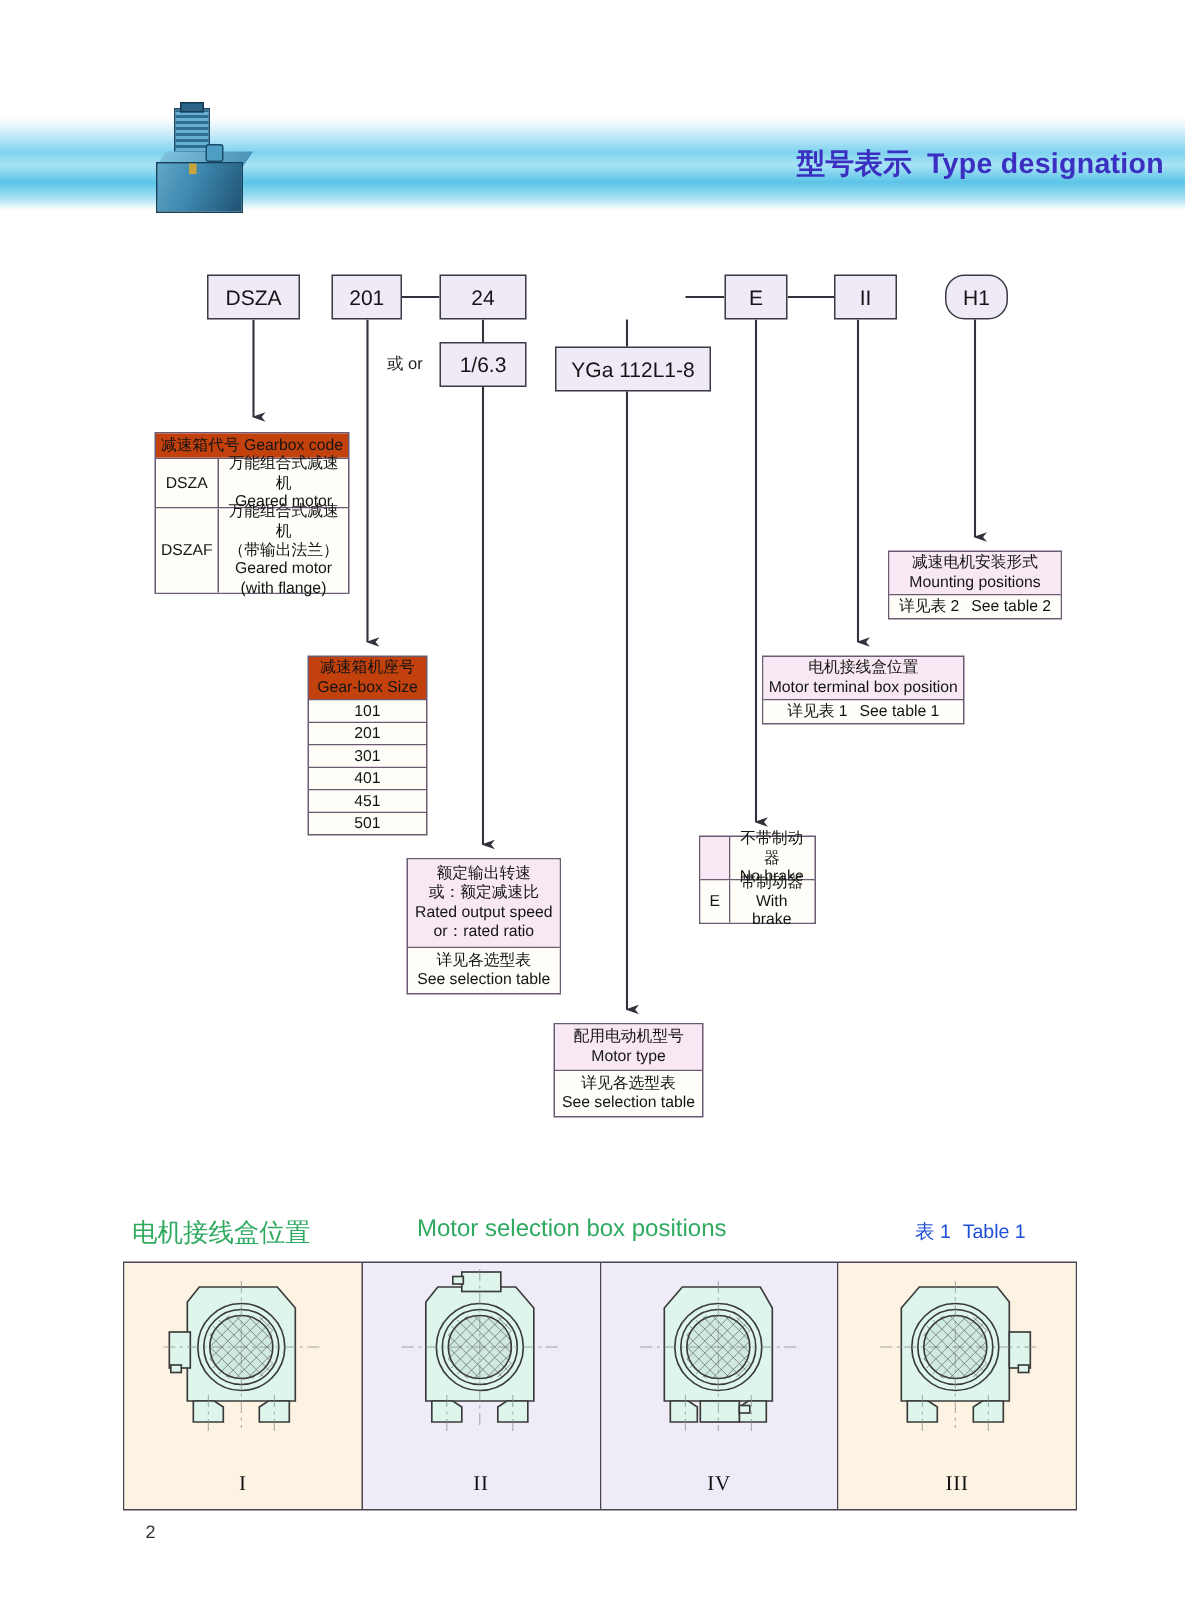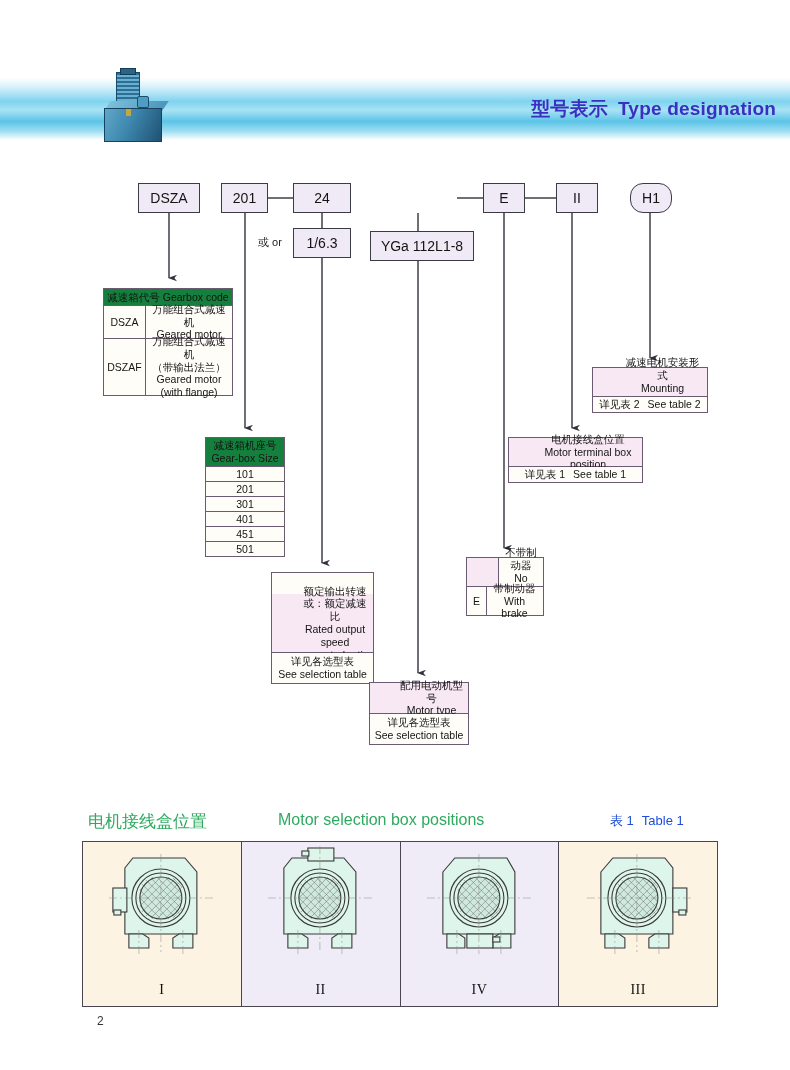--- a/index.html
+++ b/index.html
@@ -86,22 +86,22 @@
     font-size: 10.5px;
     color: #141414;
   }
   .dtable .row { display: flex; border-bottom: 1px solid #6a5a72; }
   .dtable .row:last-child { border-bottom: none; }
   .dtable .cell {
     padding: 1px 3px; display:flex; flex-direction: column;
     align-items:center; justify-content:center; text-align:center;
     line-height: 1.22;
   }
-  .dtable .hdr { background: #15803d; }
-  .dtable .pinkish { background:#f7e8f4;padding-left:28px; }
+  .dtable .hdr { background: #c2410c; }
+  .dtable .pinkish { background:#f7e8f4; }
   .dtable .plain { background:#fffdf7; }
   .dtable .vsep { border-right: 1px solid #6a5a72; }
   .dtable .full { width: 100%; }
 
   
   #t1-title-cn {
     position:absolute; left: 88px; top: 810px;
     font-size: 17px; color: #2faa60; font-weight: 500; white-space: nowrap;
   }
   #t1-title-en {
@@ -270,21 +270,21 @@
     <div class="row">
       <div class="cell plain full" style="height:14px;">451</div>
     </div>
     <div class="row">
       <div class="cell plain full" style="height:14px;">501</div>
     </div>
   </div>
 
   <div class="dtable" style="left:271px; top:572px; width:103px;">
     <div class="row">
-      <div class="cell pinkish full" style="height:58px;margin-top:21px;">
+      <div class="cell pinkish full" style="height:58px;">
         <div>额定输出转速</div>
         <div>或：额定减速比</div>
         <div>Rated output speed</div>
         <div>or：rated ratio</div>
       </div>
     </div>
     <div class="row">
       <div class="cell plain full" style="height:30px;">
         <div>详见各选型表</div>
         <div>See selection table</div>

